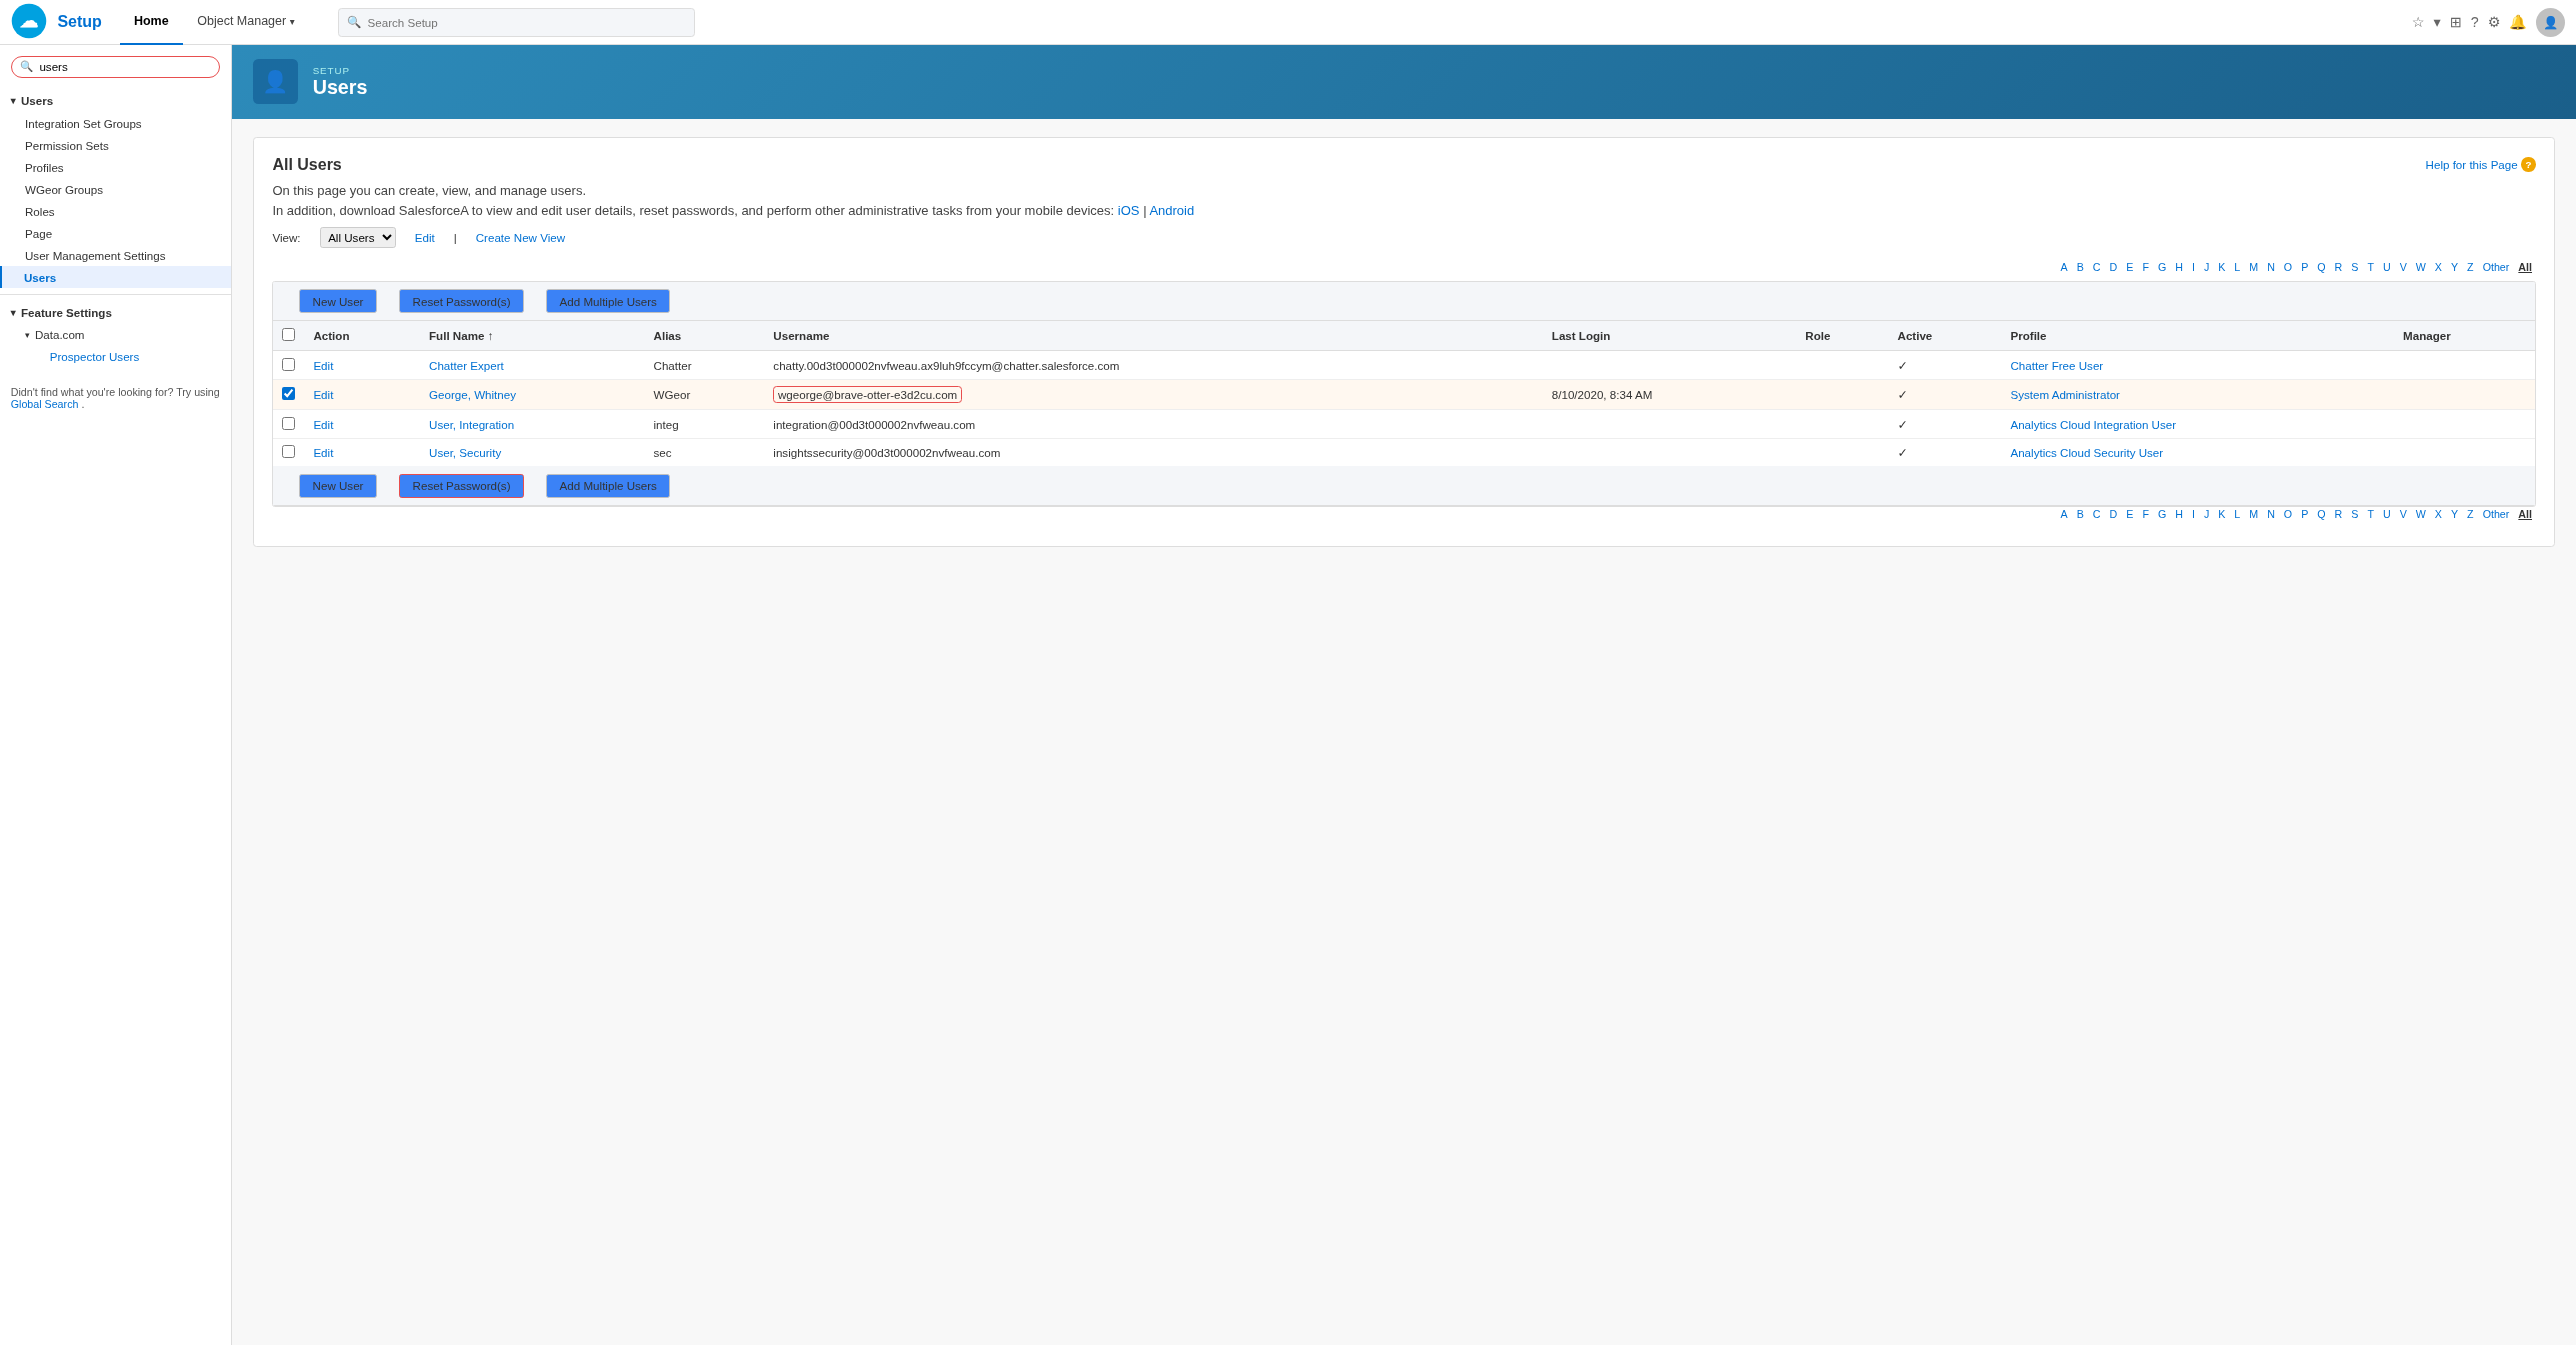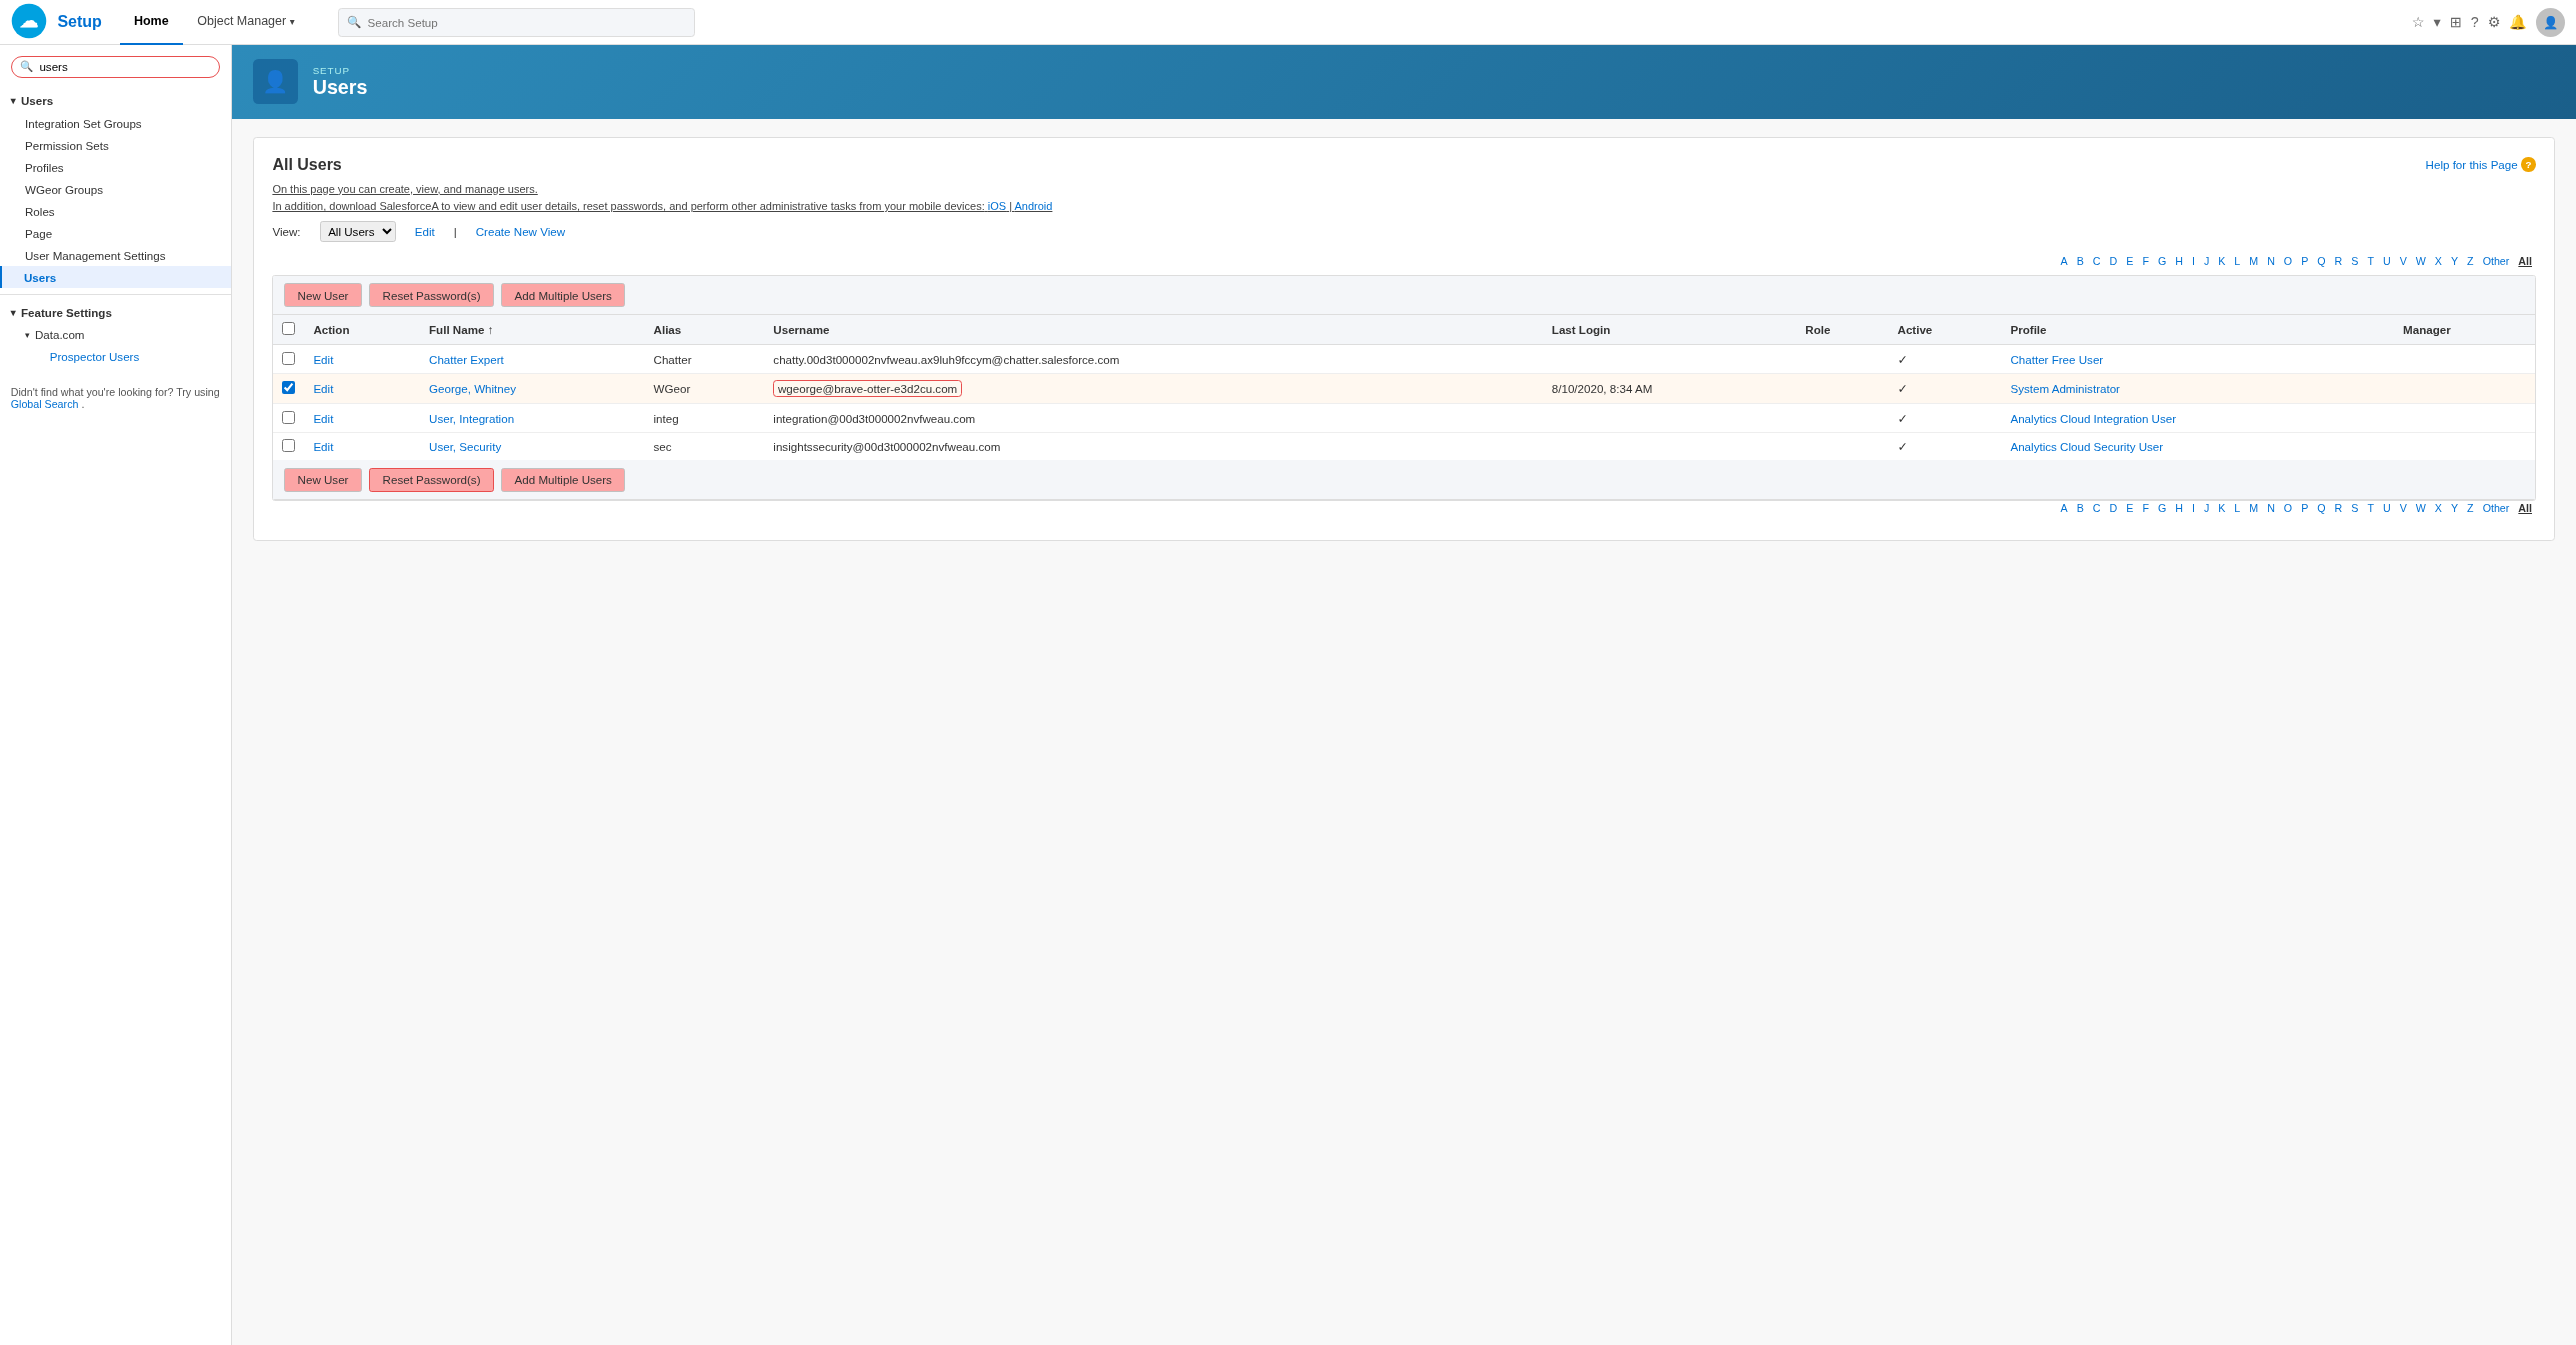--- a/index.html
+++ b/index.html
@@ -93,42 +93,43 @@
 
     .content-body { padding: 18px 21.4px; background: #f8f8f8; min-height: calc(100% - 71px); }
 
     .all-users-box { background: #fff; border: 0.9px solid #ddd; border-radius: 3.6px; padding: 18px; }
 
     .all-users-title-row { display: flex; align-items: center; justify-content: space-between; margin-bottom: 9px; }
     .all-users-title { font-size: 16px; font-weight: 600; color: #333; }
     .help-link { color: #0070d2; font-size: 11.6px; cursor: pointer; display: flex; align-items: center; gap: 3.6px; }
     .help-link .help-icon { background: #f0a500; color: #fff; border-radius: 50%; width: 14.3px; height: 14.3px; display: inline-flex; align-items: center; justify-content: center; font-size: 9.8px; font-weight: bold; }
 
-    .desc-text { font-size: 11px; color: #444; margin-bottom: 5.4px; text-decoration: underline; }
+    .desc-text { font-size: 13px; color: #444; margin-bottom: 5.4px; }
     .desc-text a { color: #0070d2; cursor: pointer; }
 
     .view-row { display: flex; align-items: center; gap: 19px; margin-bottom: 12.5px; margin-top: 9px; font-size: 11.6px; }
     .view-row select { font-size: 11.6px; padding: 1.8px 3.6px; border: 0.9px solid #ccc; border-radius: 2.7px; }
     .view-row a { color: #0070d2; cursor: pointer; }
 
     
     .alpha-nav { display: flex; flex-wrap: wrap; gap: 1.8px; justify-content: flex-end; margin-bottom: 7.1px; font-size: 10.7px; }
     .alpha-nav span { padding: 0.9px 3.6px; cursor: pointer; color: #0070d2; }
     .alpha-nav span.active { font-weight: bold; color: #333; text-decoration: underline; }
 
     
     .users-table-wrapper { border: 0.9px solid #ddd; border-radius: 2.7px; overflow: hidden; }
     .table-toolbar {
       background: #f4f6f9; border-bottom: 0.9px solid #ddd;
       padding: 7.1px 10.7px; display: flex; gap: 7.1px; align-items: center;
     }
     .btn {
       padding: 4.5px 12.5px; font-size: 11.6px; border: 0.9px solid #c0c0c0;
-      border-radius: 2.7px; cursor: pointer; background: #fca5a5; color: #333;
+      border-radius: 2.7px; cursor: pointer; background: #3b82f6; color: #333;
       white-space: nowrap;
+      margin-left: 15px;
     }
     .btn.highlighted-btn { border: 1.8px solid #e84e4e; }
 
     table { width: 100%; border-collapse: collapse; font-size: 11.6px; }
     thead tr { background: #f4f6f9; }
     th { padding: 7.1px 9px; text-align: left; font-weight: 600; color: #333; border-bottom: 0.9px solid #ddd; white-space: nowrap; }
     td { padding: 6.3px 9px; border-bottom: 0.9px solid #eee; vertical-align: middle; }
     tr:last-child td { border-bottom: none; }
     td a { color: #0070d2; cursor: pointer; }
     td .edit-link { color: #0070d2; cursor: pointer; margin-right: 1.8px; }

